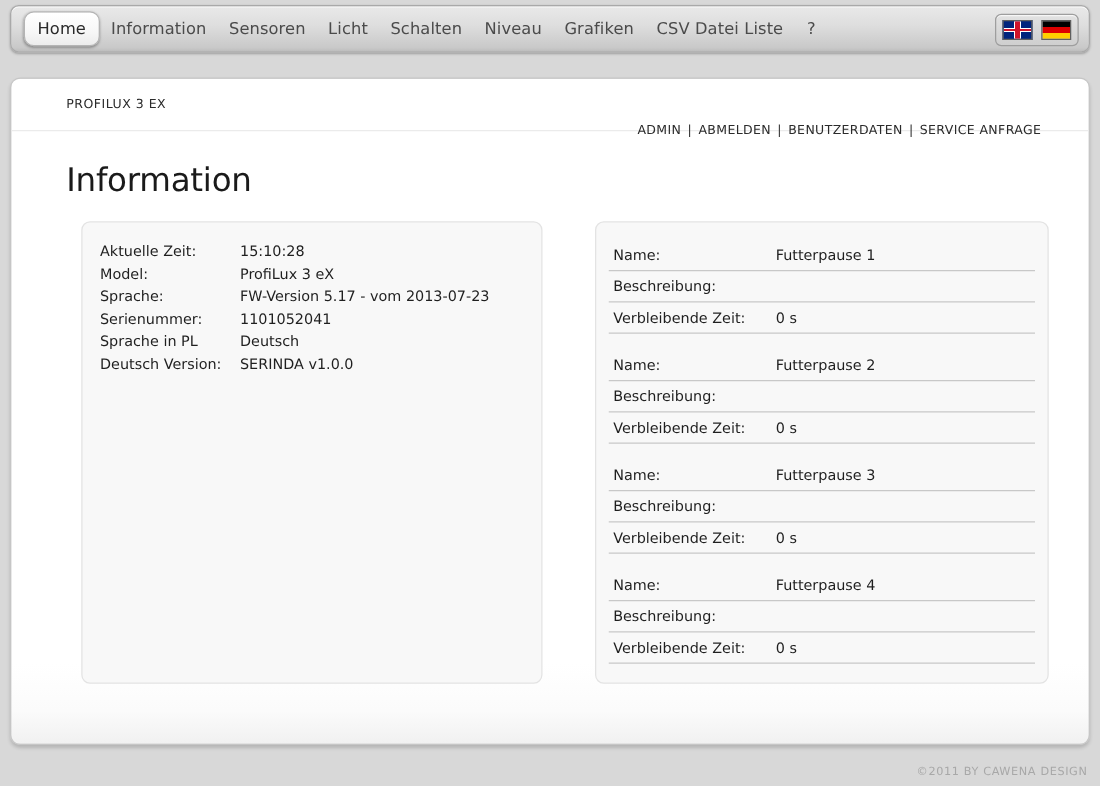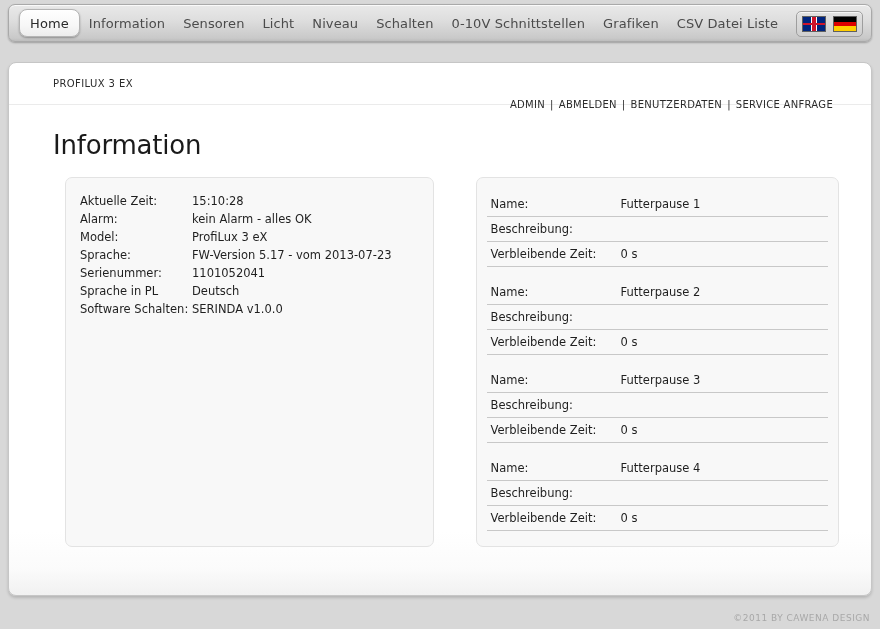--- a/index.html
+++ b/index.html
@@ -241,27 +241,24 @@
     <div class="nav-item">
         <span>Information</span>
       </div>
     <div class="nav-item">
         <span>Sensoren</span>
       </div>
     <div class="nav-item">
         <span>Licht</span>
       </div>
     <div class="nav-item">
+        <span>Schalten</span>
+      </div>
+    <div class="nav-item">
         <span>Niveau</span>
-      </div>
-    <div class="nav-item">
-        <span>Schalten</span>
-      </div>
-    <div class="nav-item">
-        <span>0-10V Schnittstellen</span>
       </div>
     <div class="nav-item">
         <span>Grafiken</span>
       </div>
     <div class="nav-item">
         <span>CSV Datei Liste</span>
       </div>
     <div class="nav-item help">
         <span>?</span>
       </div>
@@ -290,41 +287,37 @@
   <h1 class="page-title">Information</h1>
 
   <div class="panels">
 
     <div class="panel panel-left">
       <div class="info-row">
         <div class="info-label">Aktuelle Zeit:</div>
         <div class="info-value">15:10:28</div>
       </div>
       <div class="info-row">
-        <div class="info-label">Alarm:</div>
-        <div class="info-value">kein Alarm - alles OK</div>
-      </div>
-      <div class="info-row">
         <div class="info-label">Model:</div>
         <div class="info-value">ProfiLux 3 eX</div>
       </div>
       <div class="info-row">
         <div class="info-label">Sprache:</div>
         <div class="info-value">FW-Version 5.17 - vom 2013-07-23</div>
       </div>
       <div class="info-row">
         <div class="info-label">Serienummer:</div>
         <div class="info-value">1101052041</div>
       </div>
       <div class="info-row">
         <div class="info-label">Sprache in PL</div>
         <div class="info-value">Deutsch</div>
       </div>
       <div class="info-row">
-        <div class="info-label">Software Schalten:</div>
+        <div class="info-label">Deutsch Version:</div>
         <div class="info-value">SERINDA v1.0.0</div>
       </div>
     </div>
 
     <div class="panel panel-right">
 
       <div class="fp-group">
         <div class="fp-row">
           <div class="fp-label">Name:</div>
           <div class="fp-value">Futterpause 1</div>

